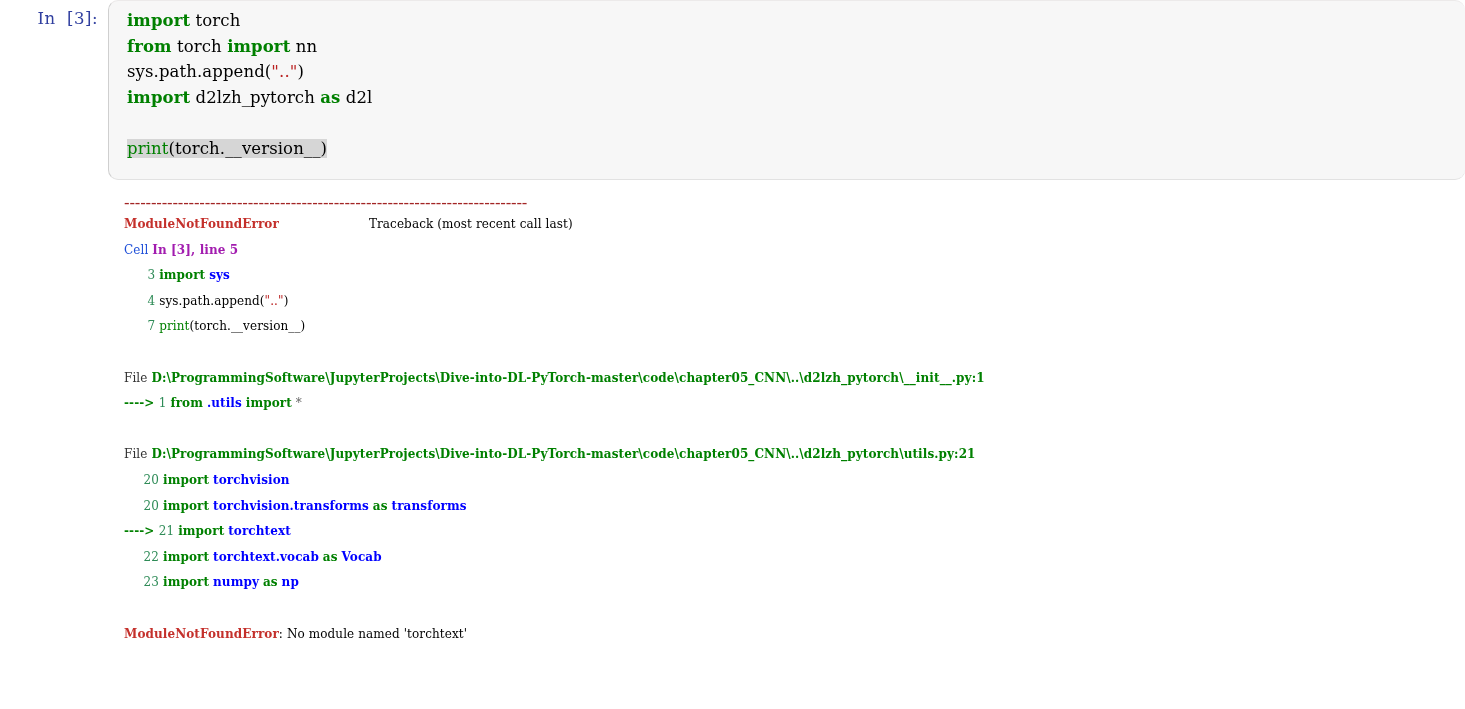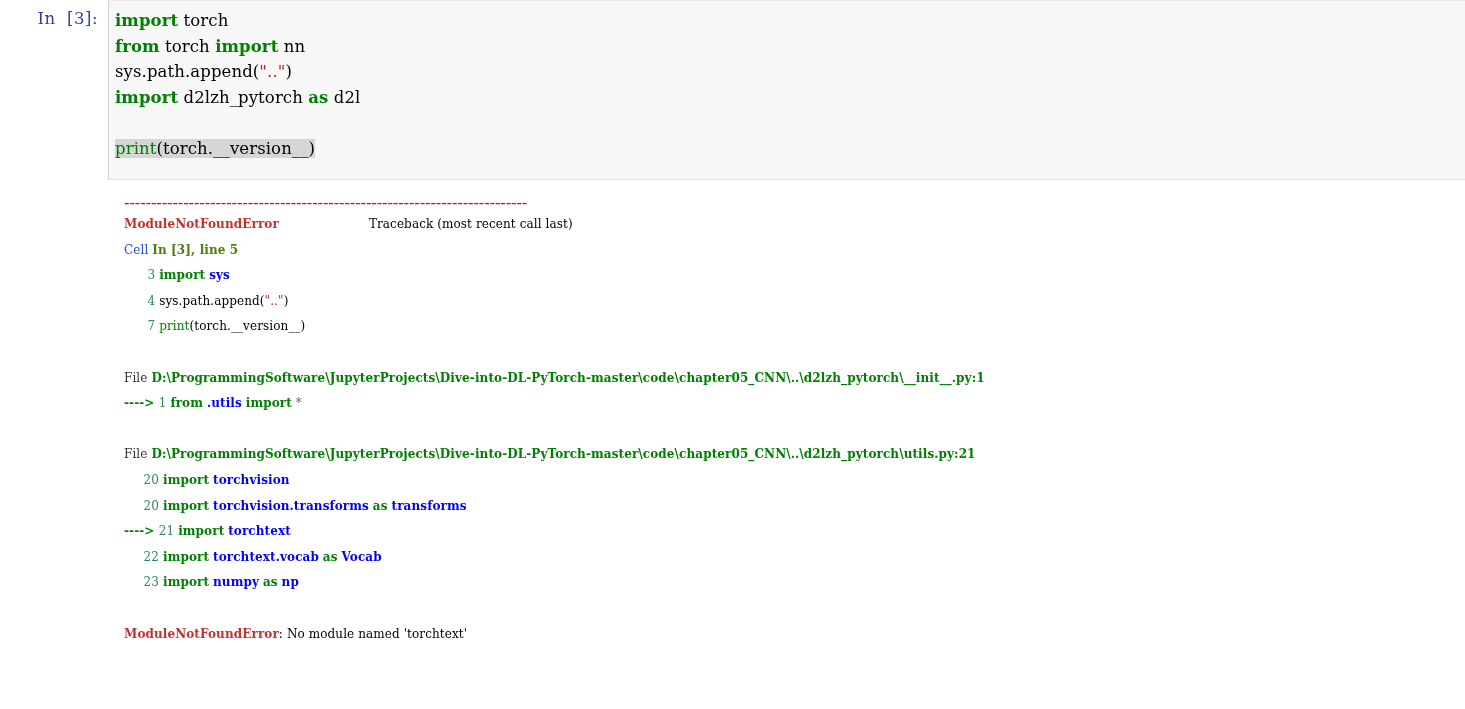--- a/index.html
+++ b/index.html
@@ -40,23 +40,24 @@
     letter-spacing: 0.5px;
     white-space: pre;
     user-select: none;
   }
   .input-area {
     flex: 1 1 auto;
     background: #f7f7f7;
     border-left: 1px solid #cfcfcf;
     border-top: 1px solid #eceaea;
     border-bottom: 1px solid #e2e2e2;
-    padding: 7px 0 7px 6px;
+    padding: 7px 0 7px 18px;
     box-sizing: border-box;
     min-height: 180px;
+    border-radius: 10px;
   }
   .codeline {
     font-family: "DejaVu Serif", serif;
     font-size: 16.5px;
     line-height: 25.6px;
     white-space: pre;
     color: #000000;
     letter-spacing: 0.1px;
   }
   .codeline.blank { height: 25.6px; }
@@ -92,21 +93,21 @@
     white-space: pre;
     overflow: hidden;
     letter-spacing: -0.2px;
   }
   .errname { color: #c4302b; font-weight: bold; }
   .errpath { color: #008000; font-weight: bold; }
   .filekw  { color: #333333; }
   .lineno  { color: #2e8b57; }
   .arrow   { color: #008000; font-weight: bold; }
   .cellkw  { color: #1d4ed8; text-align: right; }
-  .cellloc { color: #4d7c0f; font-weight: bold; }
+  .cellloc { color: #a21caf; font-weight: bold; }
   .tbmsg   { color: #000000; }
   .star    { color: #666666; }
 </style>
 </head>
 <body>
 
 <div class="notebook">
 
   <div class="cell-row">
     <div class="prompt">In  [3]:</div>

